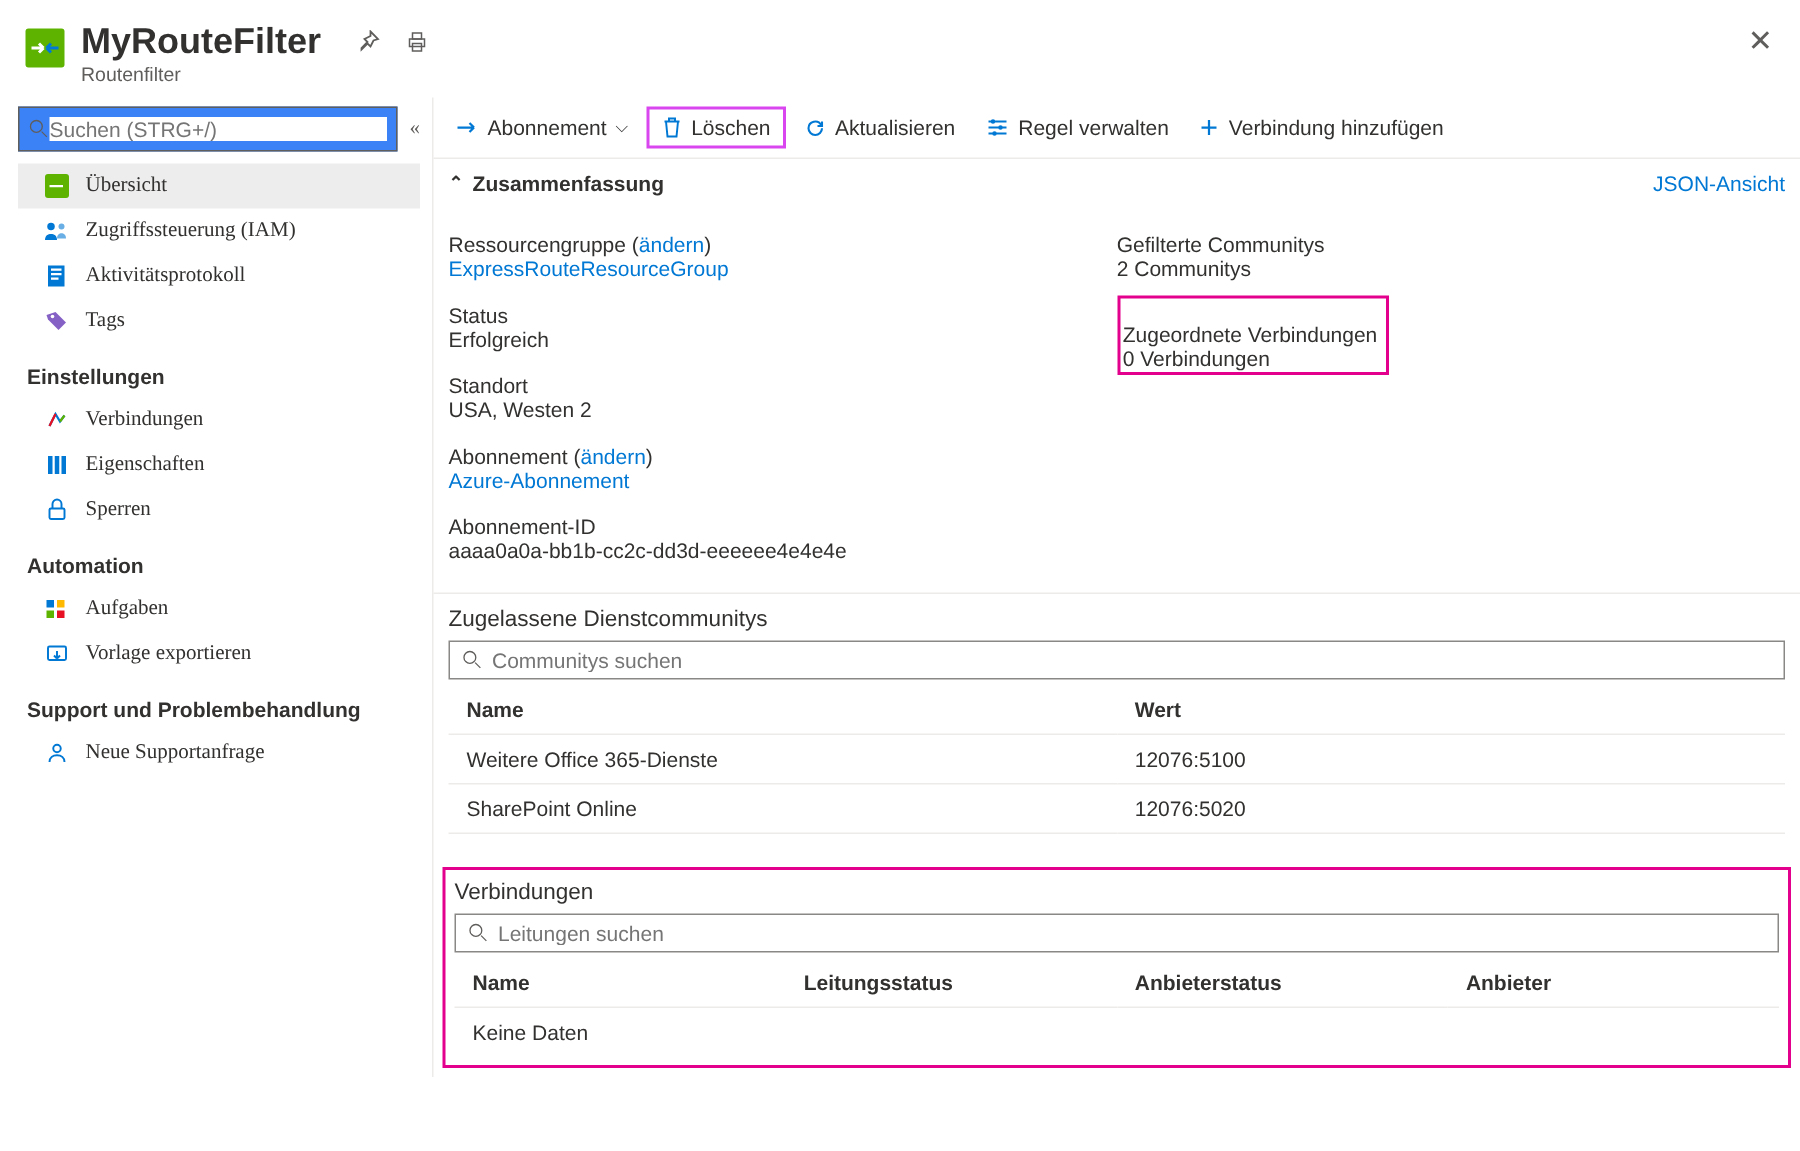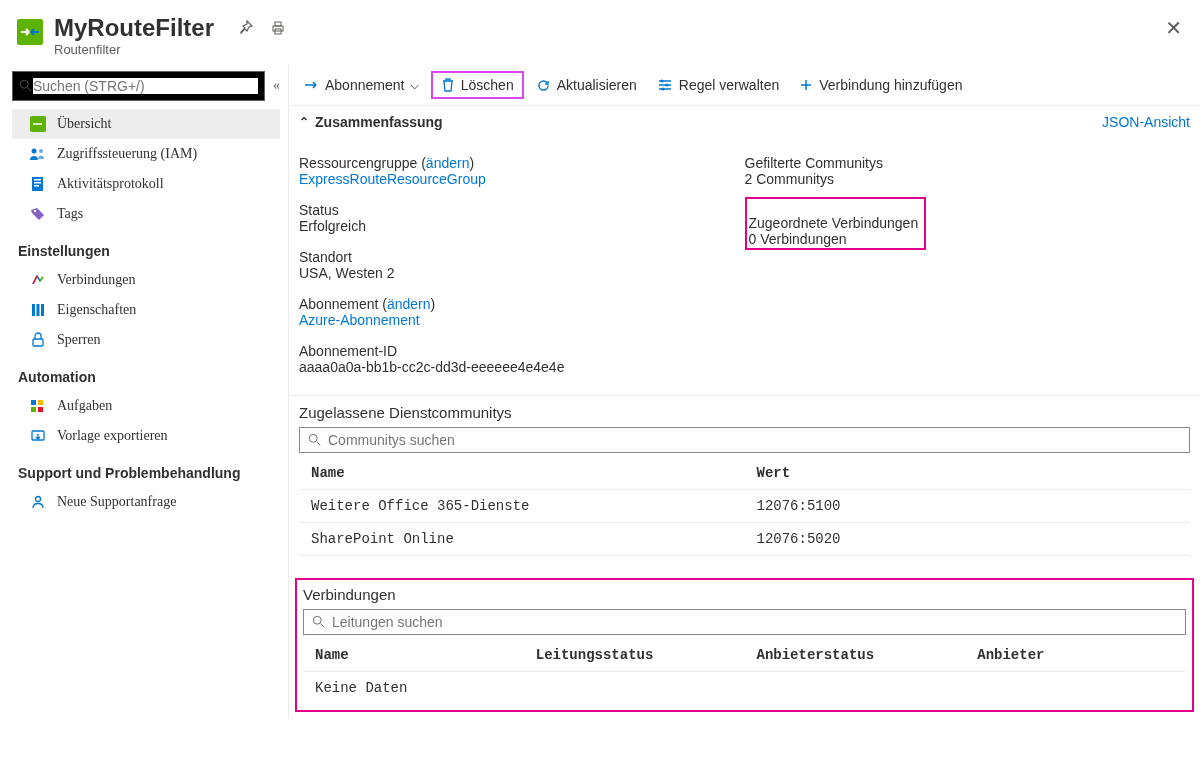--- a/index.html
+++ b/index.html
@@ -43,21 +43,21 @@
     padding: 6px 8px 8px 12px;
     flex-shrink: 0;
   }
   .search-row { display: flex; align-items: center; margin-bottom: 8px; }
   .search-box {
     flex: 1;
     border: 1px solid #605e5c;
     padding: 4px 6px;
     display: flex; align-items: center;
     height: 30px;
-    background: #000000;
+    background: #3b82f6;
   }
   .search-box input {
     border: none; outline: none; flex: 1; font-size: 14px;
     color: #605e5c;
   }
   .collapse-btn {
     margin-left: 8px; color: #605e5c; cursor: pointer;
     font-family: serif;
   }
   .nav-item {
@@ -126,21 +126,21 @@
   .filter-box {
     border: 1px solid #8a8886;
     display: flex; align-items: center;
     padding: 4px 8px; gap: 6px;
     margin-bottom: 4px;
   }
   .filter-box input {
     border: none; outline: none; flex: 1; font-size: 14px;
     color: #605e5c;
   }
-  .tbl { width: 100%; border-collapse: collapse; font-family: Liberation Mono, monospace; }
+  .tbl { width: 100%; border-collapse: collapse; }
   .tbl th, .tbl td {
     text-align: left; font-weight: 400;
     padding: 8px 12px;
     border-bottom: 1px solid #edebe9;
     font-size: 14px;
   }
   .tbl th { font-weight: 600; }
   .highlight-section-red {
     border: 2px solid #e3008c;
     margin: 14px 6px 6px 6px;

